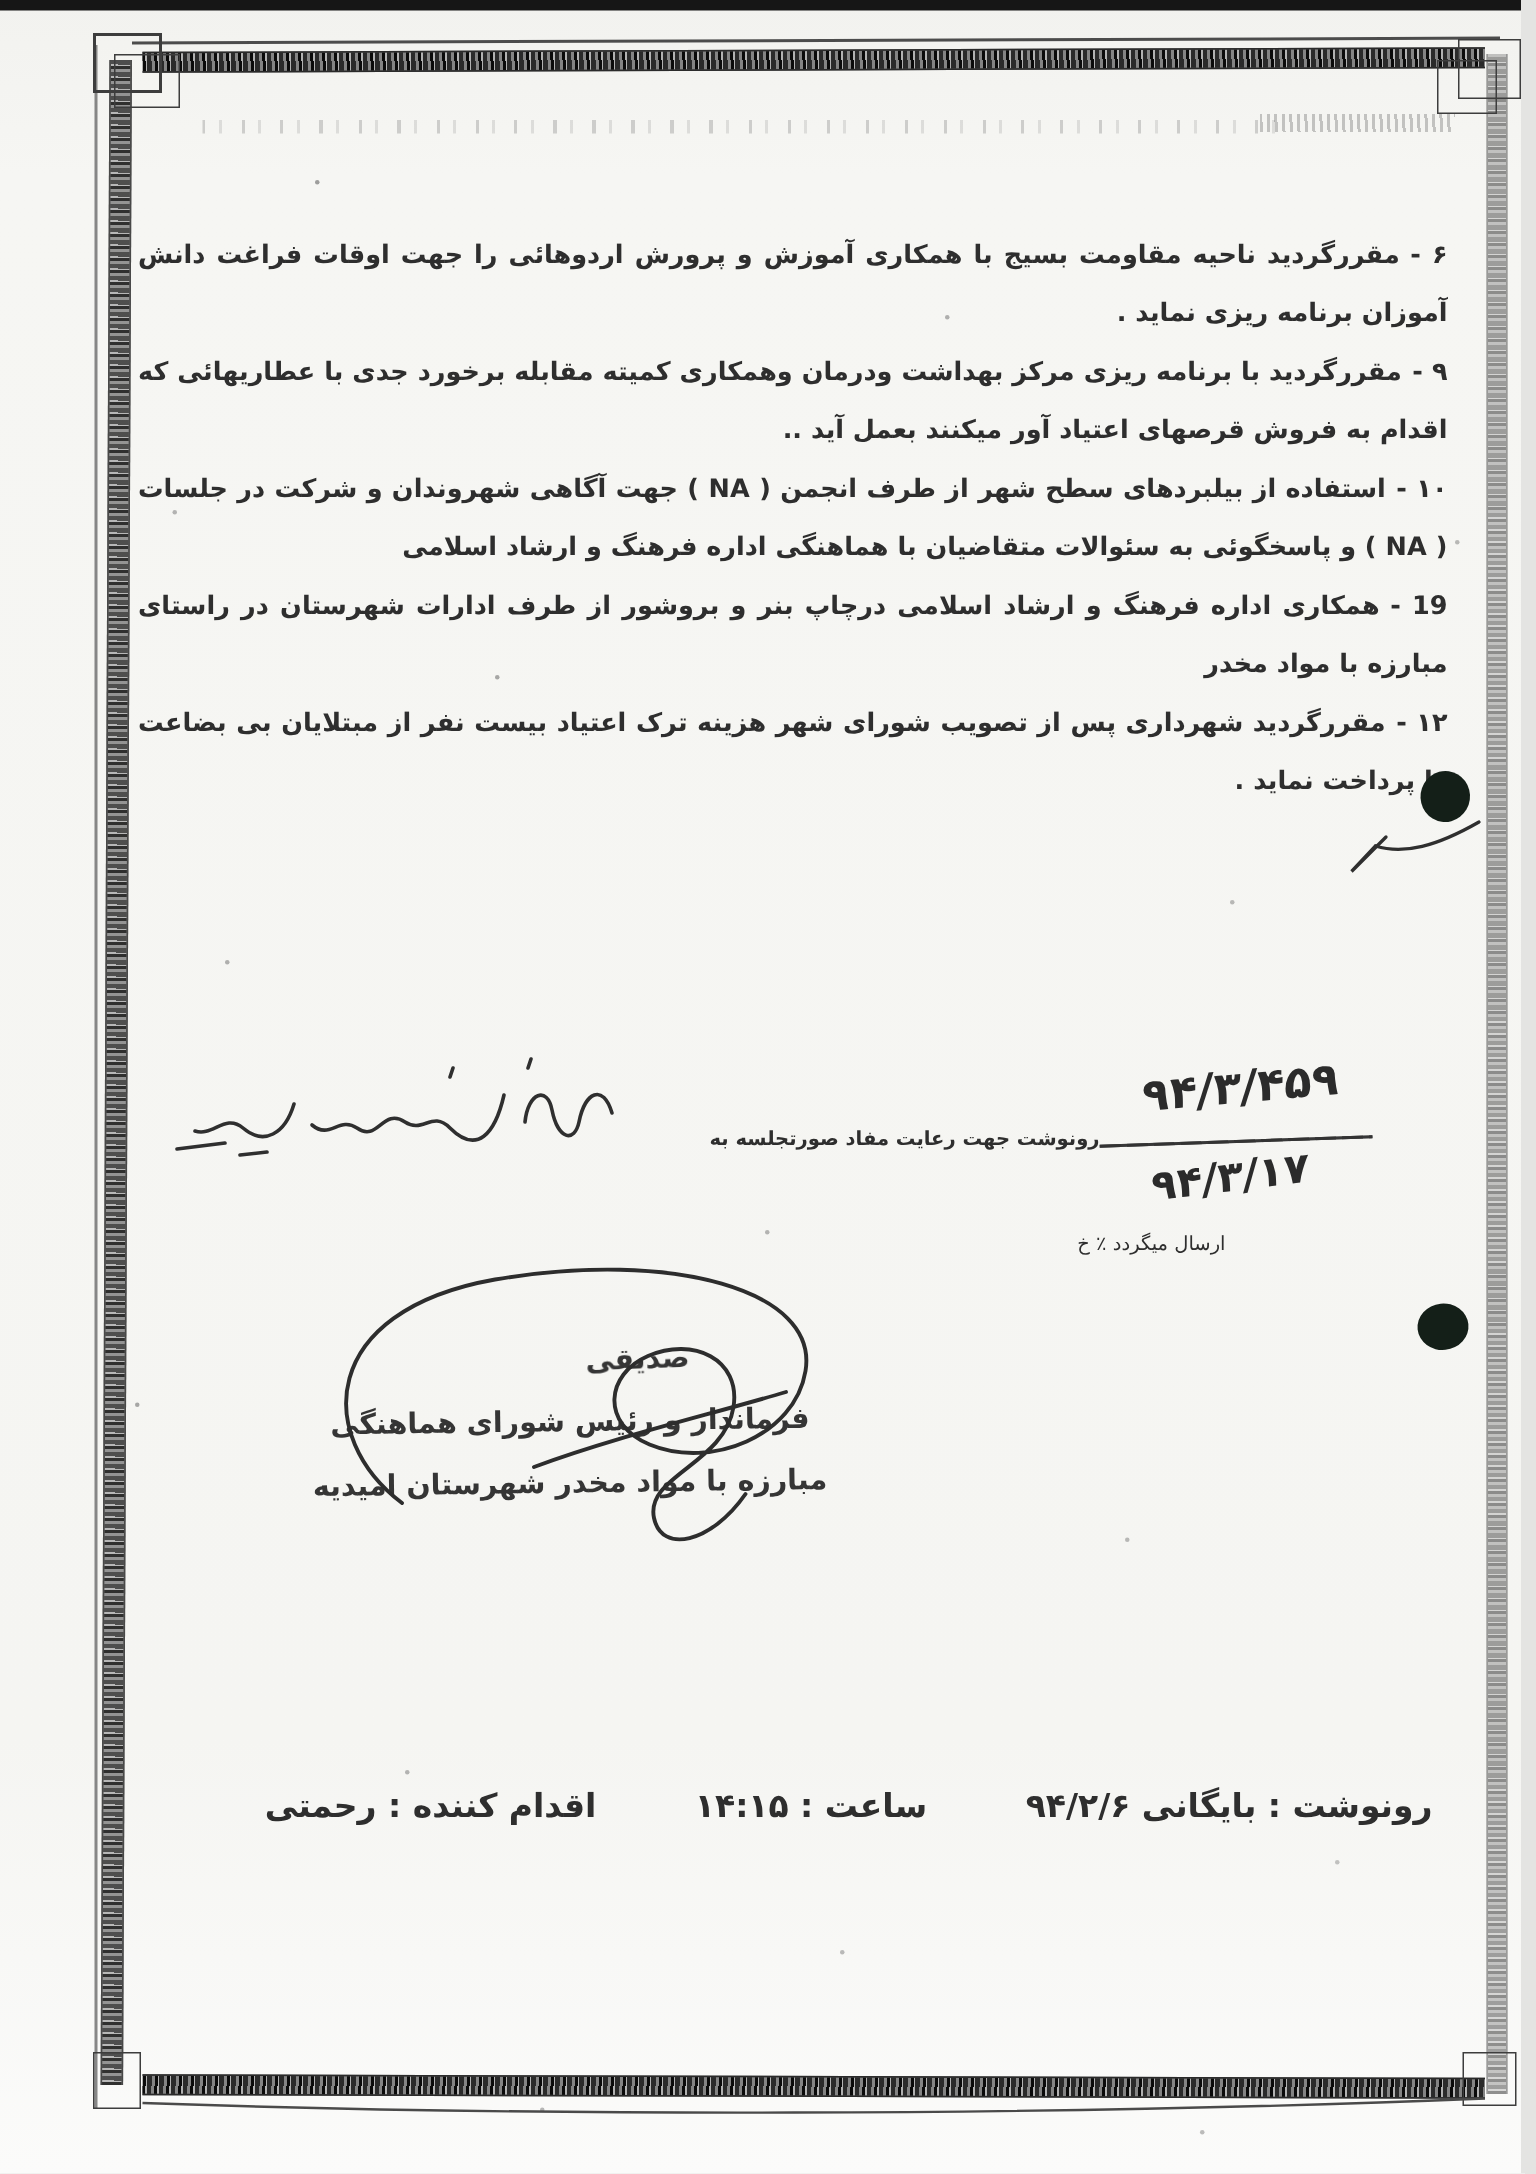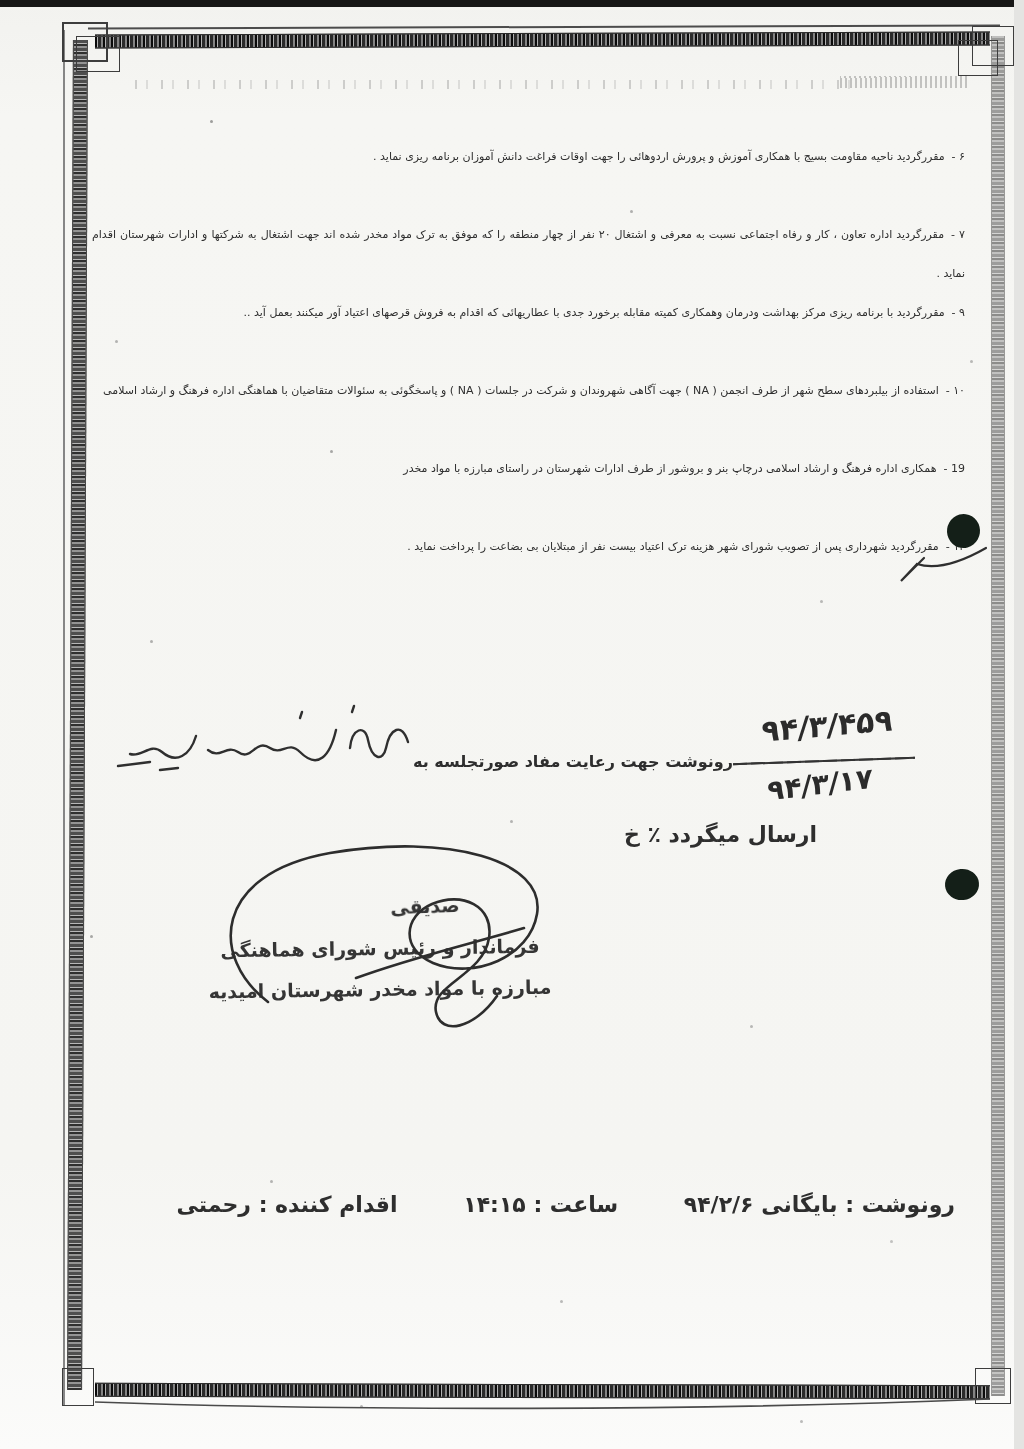--- a/index.html
+++ b/index.html
@@ -43,40 +43,40 @@
     background:repeating-linear-gradient(87deg,rgba(60,60,60,.55) 0 2px,transparent 2px 5px);}
   .noise{position:absolute;left:210px;top:120px;width:3px;height:3px;border-radius:50%;background:rgba(70,70,70,.5);
     box-shadow:120px 330px 0 rgba(70,70,70,.45), -95px 220px 0 rgba(80,80,80,.4), 420px 90px 0 rgba(70,70,70,.4),
       610px 480px 0 rgba(70,70,70,.35), 300px 700px 0 rgba(80,80,80,.4), -120px 815px 0 rgba(70,70,70,.45),
       540px 905px 0 rgba(70,70,70,.35), 60px 1060px 0 rgba(80,80,80,.4), 350px 1180px 0 rgba(70,70,70,.35),
       680px 1120px 0 rgba(70,70,70,.3), 150px 1285px 0 rgba(80,80,80,.4), 590px 1300px 0 rgba(70,70,70,.35),
       -60px 520px 0 rgba(70,70,70,.4), 760px 240px 0 rgba(70,70,70,.35);}
 
   
   .items{
-    position:absolute;left:92px;top:137px;width:873px;
+    position:absolute;left:92px;top:151px;width:873px;
     direction:rtl;text-align:justify;
-    color:#2e2e2e;font-size:11px;font-weight:400;line-height:39px;
+    color:#2e2e2e;font-size:17px;font-weight:700;line-height:39px;
     letter-spacing:.1px;
   }
   .items p{margin:0;min-height:78px;}
   .item-num{padding-left:7px;}
 
   
   .copy-note{position:absolute;top:752px;right:291px;direction:rtl;white-space:nowrap;
-    color:#2e2e2e;font-size:16px;font-weight:600;}
+    color:#2e2e2e;font-size:13px;font-weight:600;}
   .hand{color:#2b2b2b;font-weight:600;}
   .ref-number{position:absolute;left:722px;top:708px;width:210px;text-align:center;font-size:30px;
     transform:rotate(-5deg) skewX(-6deg);letter-spacing:3px;}
   .ref-line{position:absolute;left:733px;top:760px;width:182px;height:2px;background:#3a3a3a;transform:rotate(-2deg);
     background-image:repeating-linear-gradient(90deg,#333 0 14px,rgba(51,51,51,.35) 14px 18px);}
   .ref-date{position:absolute;left:740px;top:768px;width:160px;text-align:center;font-size:28px;
     transform:rotate(-7deg) skewX(-6deg);letter-spacing:4px;}
   .sent-note{position:absolute;top:822px;right:207px;direction:rtl;white-space:nowrap;
-    color:#2e2e2e;font-size:22px;font-weight:700;}
+    color:#2e2e2e;font-size:13px;font-weight:400;}
 
   
   .sig-block{position:absolute;left:170px;top:895px;width:420px;text-align:center;direction:rtl;
     color:#353535;font-weight:700;}
   .sig-name{font-size:19px;transform:rotate(-2deg);margin-right:-90px;margin-bottom:20px;filter:blur(.2px);}
   .sig-title1{font-size:19px;margin-bottom:19px;transform:rotate(-.8deg);}
   .sig-title2{font-size:19px;transform:rotate(-.8deg);}
 
   
   .dot{position:absolute;border-radius:50%;background:#141f18;}
@@ -110,21 +110,20 @@
   <div class="band-v band-right"></div>
   <div class="corner corner-tl"></div>
   <div class="corner corner-tl2"></div>
   <div class="corner corner-tr"></div>
   <div class="corner corner-tr2"></div>
   <div class="corner corner-bl"></div>
   <div class="corner corner-br"></div>
 
   <div class="items">
     <p><span class="item-num">۶ -</span><span>مقررگردید ناحیه مقاومت بسیج با همکاری آموزش و پرورش اردوهائی را جهت اوقات فراغت دانش آموزان برنامه ریزی نماید .</span></p>
-    <p><span class="item-num">۷ -</span><span>مقررگردید اداره تعاون ، کار و رفاه اجتماعی نسبت به معرفی و اشتغال ۲۰ نفر از چهار منطقه را که موفق به ترک مواد مخدر شده اند جهت اشتغال به شرکتها و ادارات شهرستان اقدام نماید .</span></p>
     <p><span class="item-num">۹ -</span><span>مقررگردید با برنامه ریزی مرکز بهداشت ودرمان وهمکاری کمیته مقابله برخورد جدی با عطاریهائی که اقدام به فروش قرصهای اعتیاد آور میکنند بعمل آید ..</span></p>
     <p><span class="item-num">۱۰ -</span><span>استفاده از بیلبردهای سطح شهر از طرف انجمن ( NA ) جهت آگاهی شهروندان و شرکت در جلسات ( NA ) و پاسخگوئی به سئوالات متقاضیان با هماهنگی اداره فرهنگ و ارشاد اسلامی</span></p>
     <p><span class="item-num">19 -</span><span>همکاری اداره فرهنگ و ارشاد اسلامی درچاپ بنر و بروشور از طرف ادارات شهرستان در راستای مبارزه با مواد مخدر</span></p>
     <p><span class="item-num">۱۲ -</span><span>مقررگردید شهرداری پس از تصویب شورای شهر هزینه ترک اعتیاد بیست نفر از مبتلایان بی بضاعت را پرداخت نماید .</span></p>
   </div>
 
   <div class="copy-note">رونوشت جهت رعایت مفاد صورتجلسه به</div>
   <div class="hand ref-number">۹۴/۳/۴۵۹</div>
   <div class="ref-line"></div>
   <div class="hand ref-date">۹۴/۳/۱۷</div>

